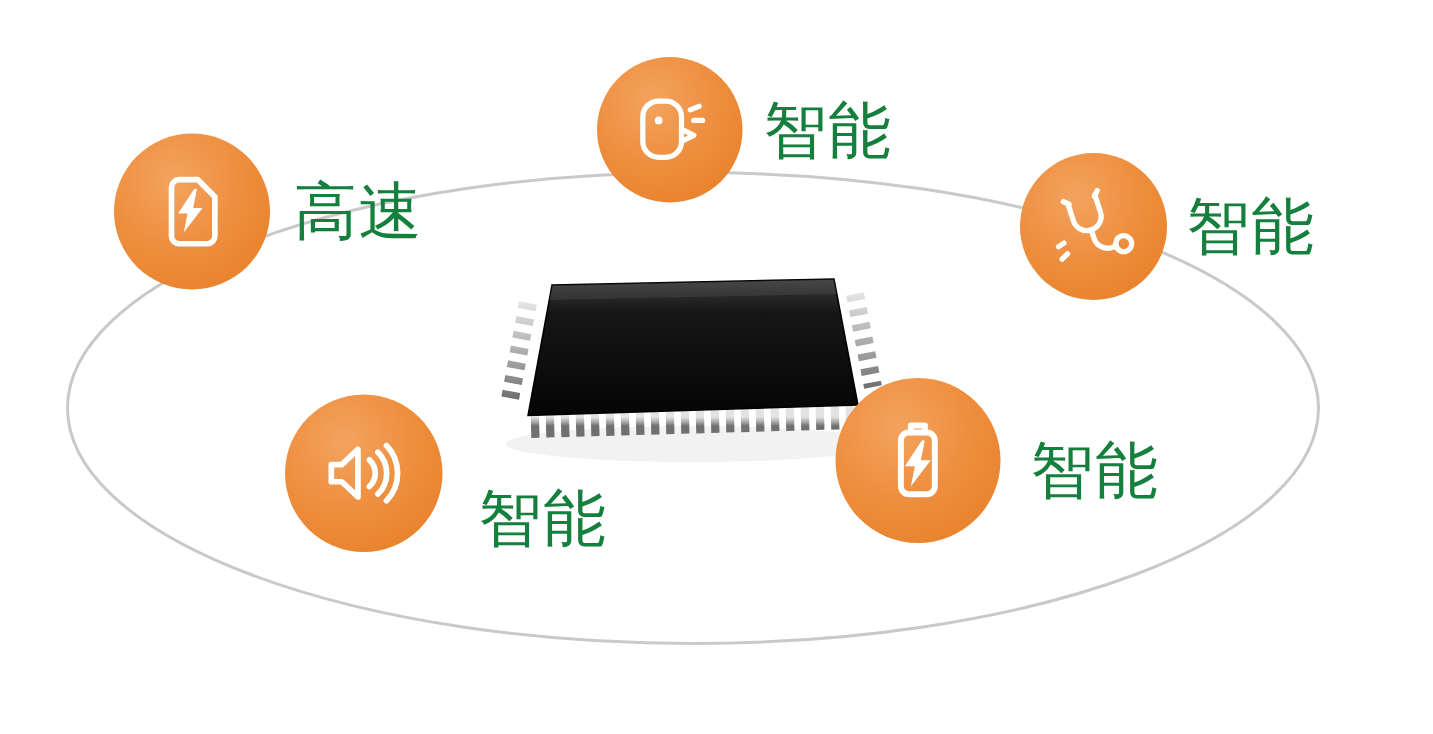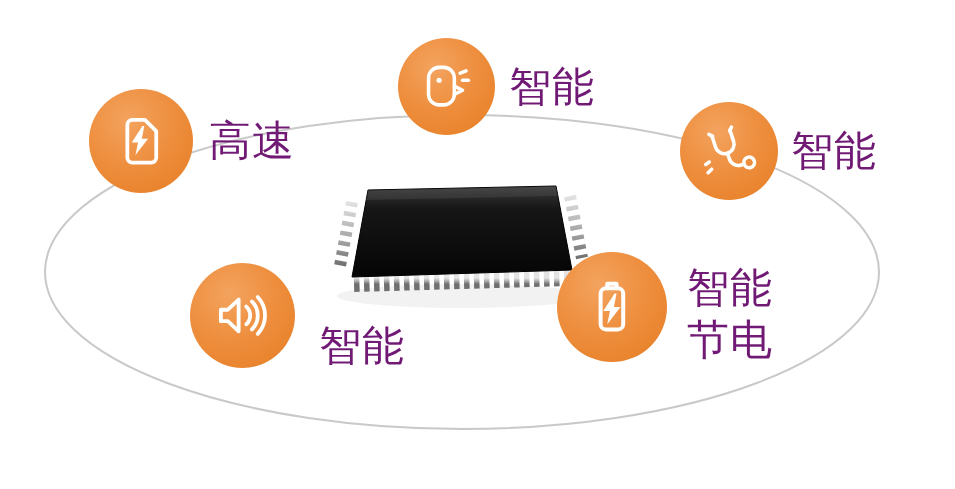--- a/index.html
+++ b/index.html
@@ -26,24 +26,24 @@
     display:flex;align-items:center;justify-content:center;
   }
   .icon{
     width:58%;height:58%;
     stroke:#ffffff;stroke-width:3;fill:none;
     stroke-linecap:round;stroke-linejoin:round;
   }
   .label{
     display:flex;flex-direction:column;
     font-size:42px;line-height:52px;
-    color:#701a75;font-weight:500;letter-spacing:1px;
+    color:#15803d;font-weight:500;letter-spacing:1px;
     white-space:nowrap;
   }
-  .f-storage  {left:89px; top:89px;  --d:104px; gap:16px;}
+  .f-storage  {left:76px; top:89px;  --d:104px; gap:16px;}
   .f-voice    {left:398px;top:38px;  --d:97px;  gap:14px;}
   .f-diagnosis{left:680px;top:102px; --d:98px;  gap:13px;}
   .f-reminder {left:190px;top:263px; --d:105px; gap:24px;}
   .f-reminder .label{transform:translateY(30px);}
   .f-power    {left:557px;top:252px; --d:110px; gap:20px;}
   .f-power .label{transform:translateY(7px);}
 </style>
 </head>
 <body>
 
@@ -142,17 +142,16 @@
   <div class="feature f-power">
     <div class="bubble">
       <svg class="icon" viewBox="0 0 48 48">
         <rect x="15.5" y="10" width="17" height="31" rx="4"></rect>
         <path d="M20.5 10V6.5h7V10"></path>
         <path d="M26 14 L17.5 27 h5 l-2 10 L30.5 24 h-5 l2-10 z" fill="#fff" stroke="none"></path>
       </svg>
     </div>
     <div class="label">
       <span>智能</span>
-      <span>节电</span>
     </div>
   </div>
 
 </div>
 
 </body></html>

